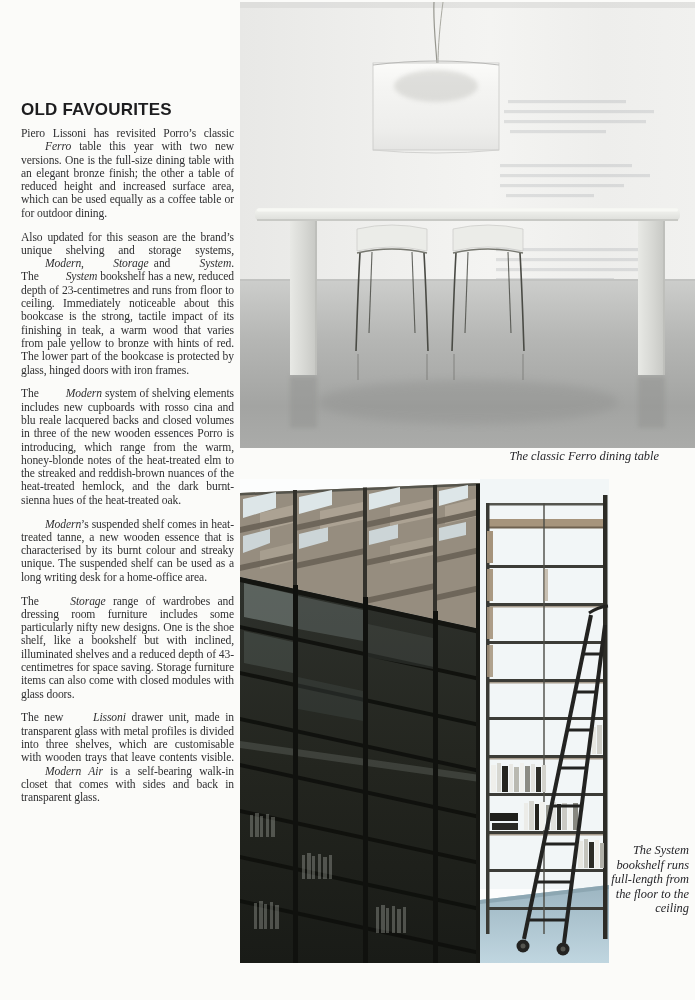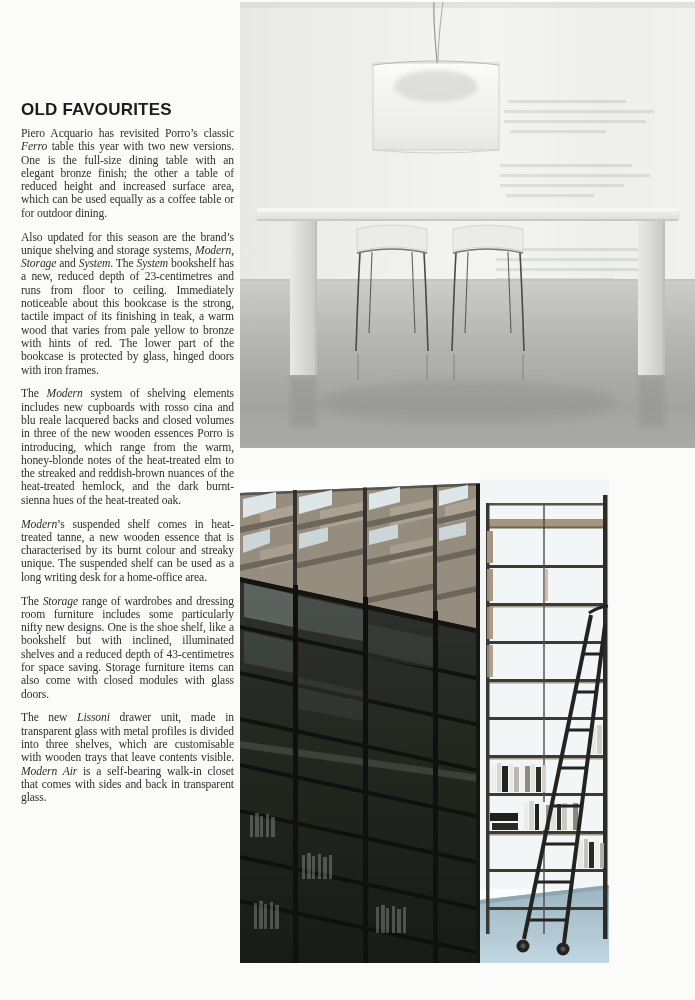--- a/index.html
+++ b/index.html
@@ -1,38 +1,38 @@
 <!DOCTYPE html>
 <html><head>
 <meta charset="utf-8">
 <style>
   html,body{margin:0;padding:0;}
   body{width:695px;height:1000px;background:#fbfbf9;font-family:"Liberation Serif",serif;color:#2c2c2e;}
   .sheet{position:relative;width:695px;height:1000px;overflow:hidden;background:#fbfbf9;}
   .article{position:absolute;left:21px;top:100px;width:213px;}
   .article h1{font-family:"Liberation Sans",sans-serif;font-size:17px;font-weight:700;letter-spacing:.2px;color:#1d1d1f;margin:0 0 7px 0;}
   .article p{font-size:11.6px;line-height:13.3px;text-align:justify;margin:0 0 10.5px 0;letter-spacing:-0.1px;color:#303032;}
-  .article i{}
+  .article i{margin-left:24px;}
   .photo{position:absolute;overflow:hidden;}
   .photo svg{display:block;}
   .photo-top{left:240px;top:2px;width:455px;height:446px;}
   .photo-bottom{left:240px;top:479px;width:369px;height:484px;}
   .cap{font-family:"Liberation Serif",serif;font-style:italic;color:#26262a;}
   .cap-top{position:absolute;top:449px;right:36px;width:300px;text-align:right;font-size:12.4px;}
   .cap-bottom{position:absolute;top:843px;right:6px;width:86px;text-align:right;font-size:12.4px;line-height:14.6px;}
 </style>
 </head>
 <body>
 
 <div class="sheet">
 
   <div class="article">
     <h1>OLD FAVOURITES</h1>
 
-    <p><span>Piero Acquario has revisited Porro’s classic </span><i>Ferro</i><span> table this year with two new versions. One is the full-size dining table with an elegant bronze finish; the other a table of reduced height and increased surface area, which can be used equally as a coffee table or for outdoor dining.</span></p>
+    <p><span>Piero Lissoni has revisited Porro’s classic </span><i>Ferro</i><span> table this year with two new versions. One is the full-size dining table with an elegant bronze finish; the other a table of reduced height and increased surface area, which can be used equally as a coffee table or for outdoor dining.</span></p>
 
     <p><span>Also updated for this season are the brand’s unique shelving and storage systems, </span><i>Modern</i><span>, </span><i>Storage</i><span> and </span><i>System</i><span>. The </span><i>System</i><span> bookshelf has a new, reduced depth of 23-centimetres and runs from floor to ceiling. Immediately noticeable about this bookcase is the strong, tactile impact of its finishing in teak, a warm wood that varies from pale yellow to bronze with hints of red. The lower part of the bookcase is protected by glass, hinged doors with iron frames.</span></p>
 
 
     <p><span>The </span><i>Modern</i><span> system of shelving elements includes new cupboards with rosso cina and blu reale lacquered backs and closed volumes in three of the new wooden essences Porro is introducing, which range from the warm, honey-blonde notes of the heat-treated elm to the streaked and reddish-brown nuances of the heat-treated hemlock, and the dark burnt-sienna hues of the heat-treated oak.</span></p>
 
     <p><i>Modern</i><span>’s suspended shelf comes in heat-treated tanne, a new wooden essence that is characterised by its burnt colour and streaky unique. The suspended shelf can be used as a long writing desk for a home-office area.</span></p>
 
     <p><span>The </span><i>Storage</i><span> range of wardrobes and dressing room furniture includes some particularly nifty new designs. One is the shoe shelf, like a bookshelf but with inclined, illuminated shelves and a reduced depth of 43-centimetres for space saving. Storage furniture items can also come with closed modules with glass doors.</span></p>
 
@@ -143,20 +143,21 @@
         <rect x="17" y="206.5" width="421" height="3" rx="1.5" fill="#f7f8f4"></rect>
         <rect x="17" y="217" width="421" height="2" fill="#c5c6c2" opacity="0.9"></rect>
         <rect x="50" y="219" width="27" height="154" fill="url(#legG)"></rect>
         <rect x="75" y="219" width="2" height="154" fill="#bebfbb"></rect>
         <rect x="398" y="219" width="27" height="154" fill="url(#legG)"></rect>
         <rect x="423" y="219" width="2" height="154" fill="#bebfbb"></rect>
       </g>
     </svg>
   </div>
 
+  <div class="cap cap-top">The classic Ferro dining table</div>
 
   <div class="photo photo-bottom">
     <svg width="369" height="484" viewBox="0 0 369 484" xmlns="http://www.w3.org/2000/svg">
       <defs>
         <linearGradient id="floorB" x1="0" y1="0" x2="0" y2="1">
           <stop offset="0" stop-color="#9cb5c1"></stop>
             <stop offset="1" stop-color="#c0d6e0"></stop>
         </linearGradient>
         <linearGradient id="glassG" x1="0" y1="0" x2="0" y2="1">
           <stop offset="0" stop-color="#2e312c"></stop>
@@ -325,14 +326,15 @@
           <rect x="146" y="429" width="3" height="25"></rect>
             <rect x="152" y="427" width="3" height="27"></rect>
           <rect x="157" y="430" width="4" height="24"></rect>
             <rect x="163" y="428" width="3" height="26"></rect>
         </g>
         <rect x="236" y="5" width="4" height="479" fill="#151612"></rect>
       </g>
     </svg>
   </div>
 
+  <div class="cap cap-bottom">The System bookshelf runs full-length from the floor to the ceiling</div>
 
 </div>
 
 </body></html>

